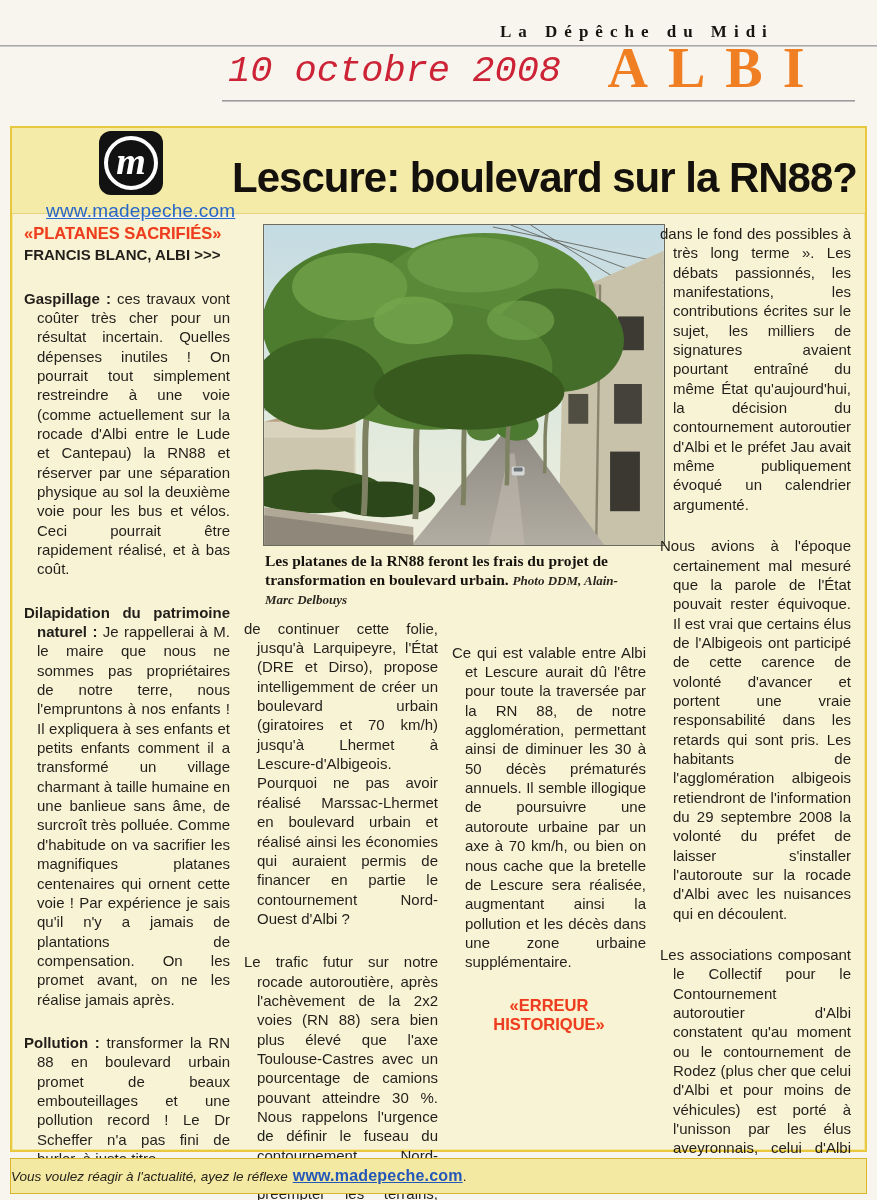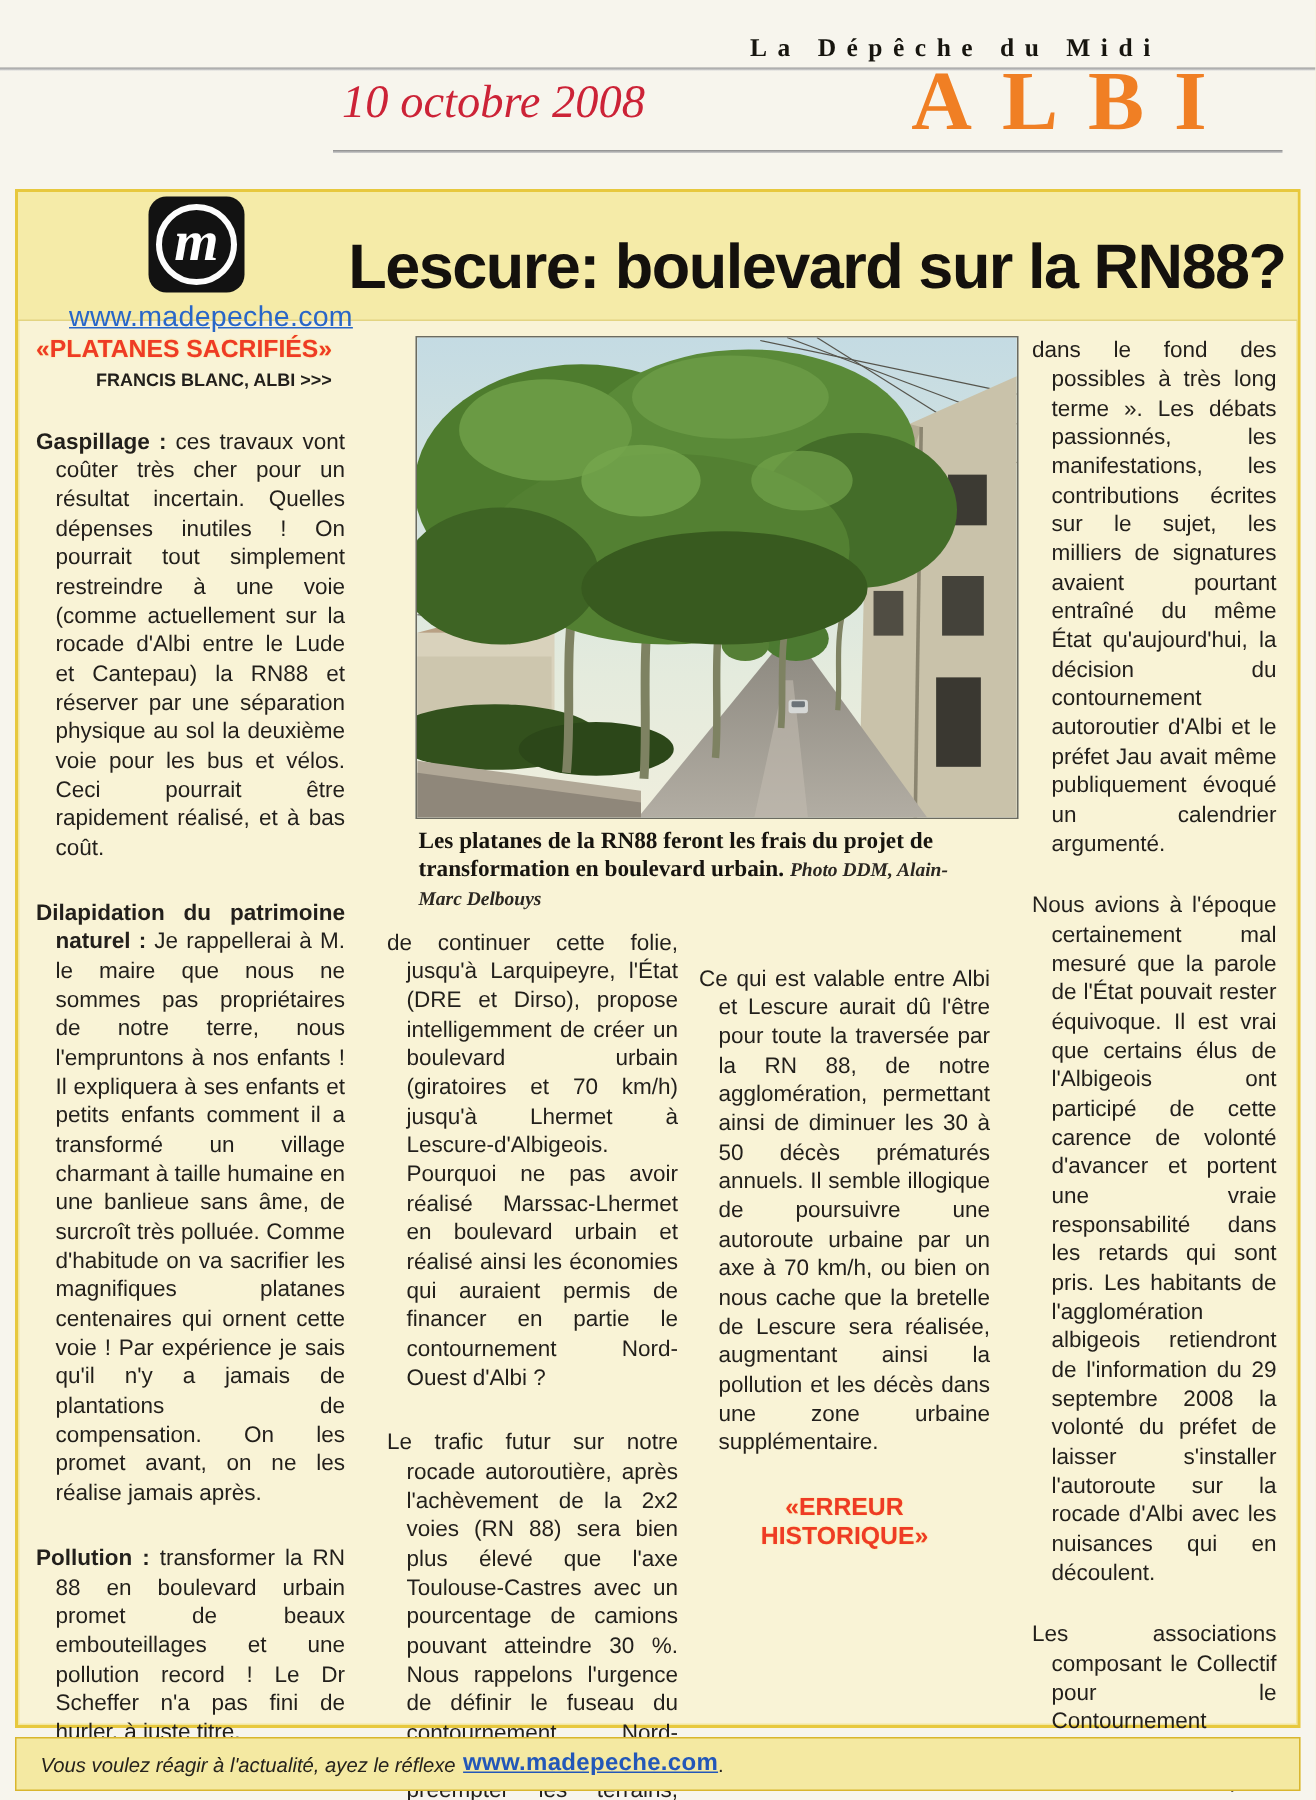--- a/index.html
+++ b/index.html
@@ -18,22 +18,22 @@
     font-weight:bold; font-size:17px; letter-spacing:7px;
     color:#17150f;
     margin-top:10px;
   }
   .rule-1 { position:absolute; top:45px; left:0; width:877px; height:2px;
     background:linear-gradient(#9a9a9a,#d8d8d8); }
   .rule-2 { position:absolute; top:100px; left:222px; width:633px; height:2px;
     background:linear-gradient(#8a8a8a,#cfcfcf); }
   .issue-date {
     position:absolute; top:50px; left:228px;
-    font-family:Liberation Serif, serif;
-    font-style:italic; font-size:31px; color:#cc2337;
+    font-family:Liberation Mono, monospace;
+    font-style:italic; font-size:37px; color:#cc2337;
   }
   .edition {
     position:absolute; top:36px; left:556px; width:300px;
     text-align:center;
     font-family:"Liberation Serif", serif;
     font-weight:bold; font-size:56px; letter-spacing:20px;
     color:#f07f24; text-indent:20px;
   }
   
   .article-frame {
@@ -71,39 +71,39 @@
   }
   .headline {
     position:absolute; top:26px; left:170px; right:8px;
     text-align:right;
     font-weight:bold; font-size:42px; letter-spacing:-1px;
     color:#14110d;
   }
   
   .cols {
     position:absolute; top:96px; left:12px; right:10px; bottom:8px;
-    display:flex; gap:28px;
+    display:flex; gap:14px;
   }
   .col-left  { flex:0 0 206px; }
   .col-mid   { flex:0 0 402px; }
   .col-right { flex:1 1 auto; padding-right:4px; }
 
   .body-txt {
     font-size:15px; line-height:1.29; color:#221f1b;
     text-align:justify;
   }
   .para { padding-left:13px; text-indent:-13px; margin-bottom:15px; }
   .lead { font-weight:bold; }
   .red-head {
     color:#ee3b26; font-weight:bold; font-size:16.5px; line-height:1.2;
     text-shadow:0 0 1px #ffd86b;
     margin-bottom:2px;
   }
   .red-head.center { text-align:center; }
-  .black-head { font-weight:bold; font-size:12px; line-height:1.25; margin-bottom:2px;margin-left:40px; }
+  .black-head { font-weight:bold; font-size:15px; line-height:1.25; margin-bottom:2px; }
   .gap-top { margin-top:24px; }
 
   
   .photo-wrap { width:402px;padding-left:19px; }
   .photo {
     width:402px; height:322px; border:1px solid #6b6b60;
     display:block; background:#dfe5df;
   }
   .caption {
     margin:6px 2px 10px 2px;
@@ -113,21 +113,21 @@
   .caption .credit {
     font-weight:bold; font-style:italic; font-size:13px; color:#2b2721;
   }
   .mid-two-cols { display:flex; gap:14px; margin-top:6px; }
   .mid-col { flex:1 1 0; }
 
   
   .footer-bar {
     position:absolute; top:1158px; left:10px; width:857px; height:36px;
     background:#f4e9a2; border:1px solid #d9b62e;
-    display:flex; align-items:center; padding-left:16px;
+    display:flex; align-items:center; 
   }
   .footer-bar .note { font-style:italic; font-size:13.5px; color:#25221c; }
   .footer-bar .site { font-weight:bold; font-size:16px; color:#2357b8;
     text-decoration:underline; margin-left:5px; letter-spacing:0.2px; }
   .footer-bar .dot { font-size:13.5px; color:#25221c; }
 </style>
 </head>
 <body>
 
 <div class="masthead">La Dépêche du Midi</div>

